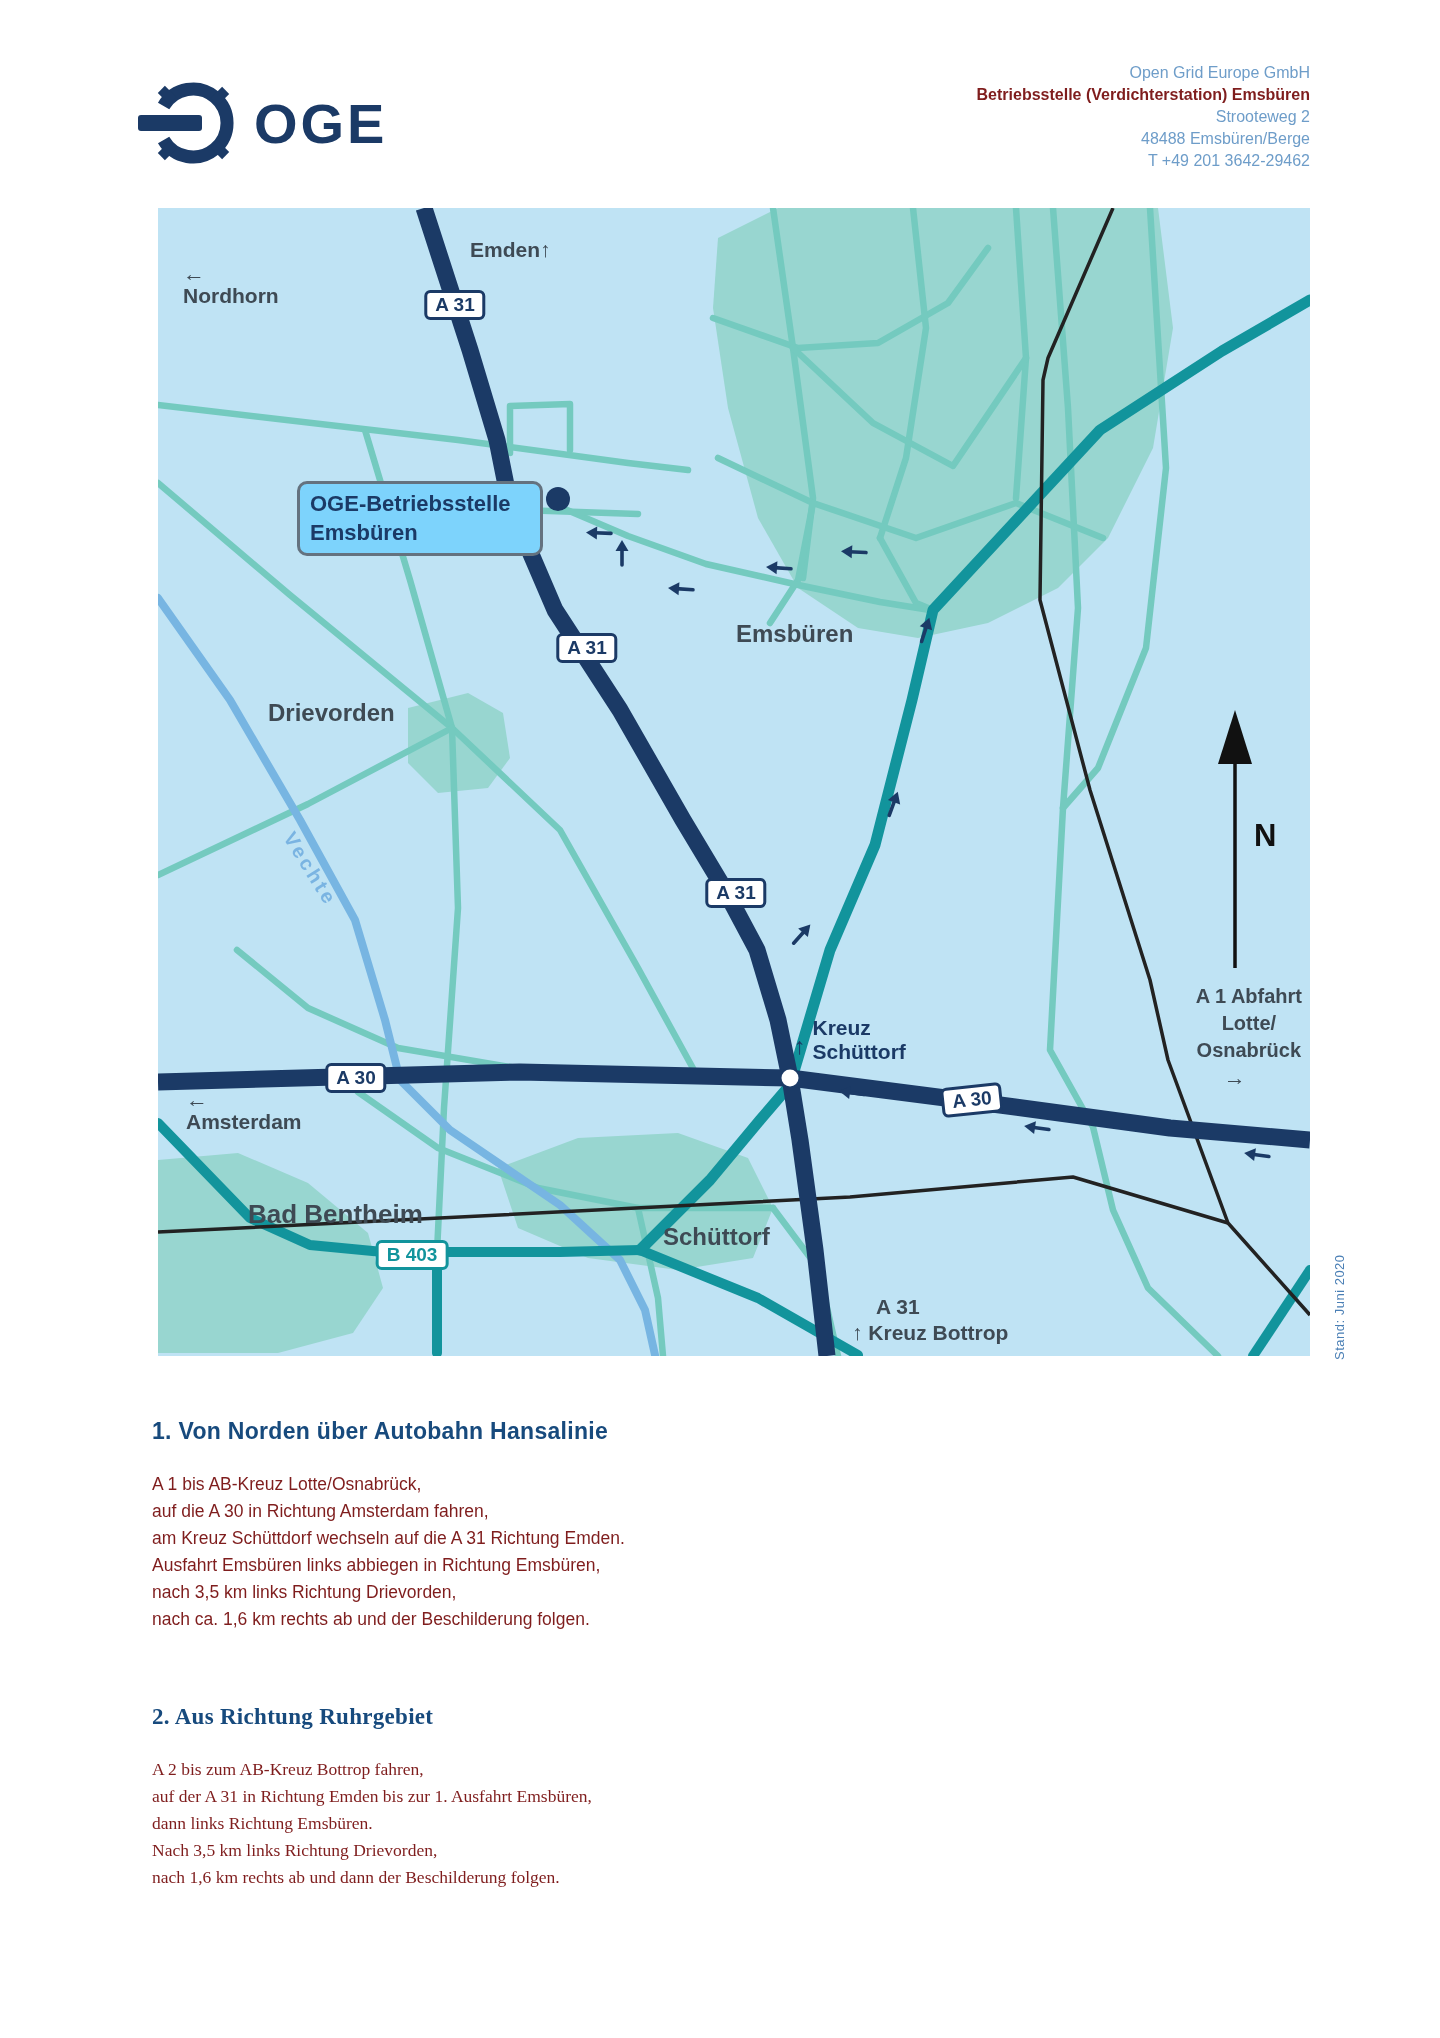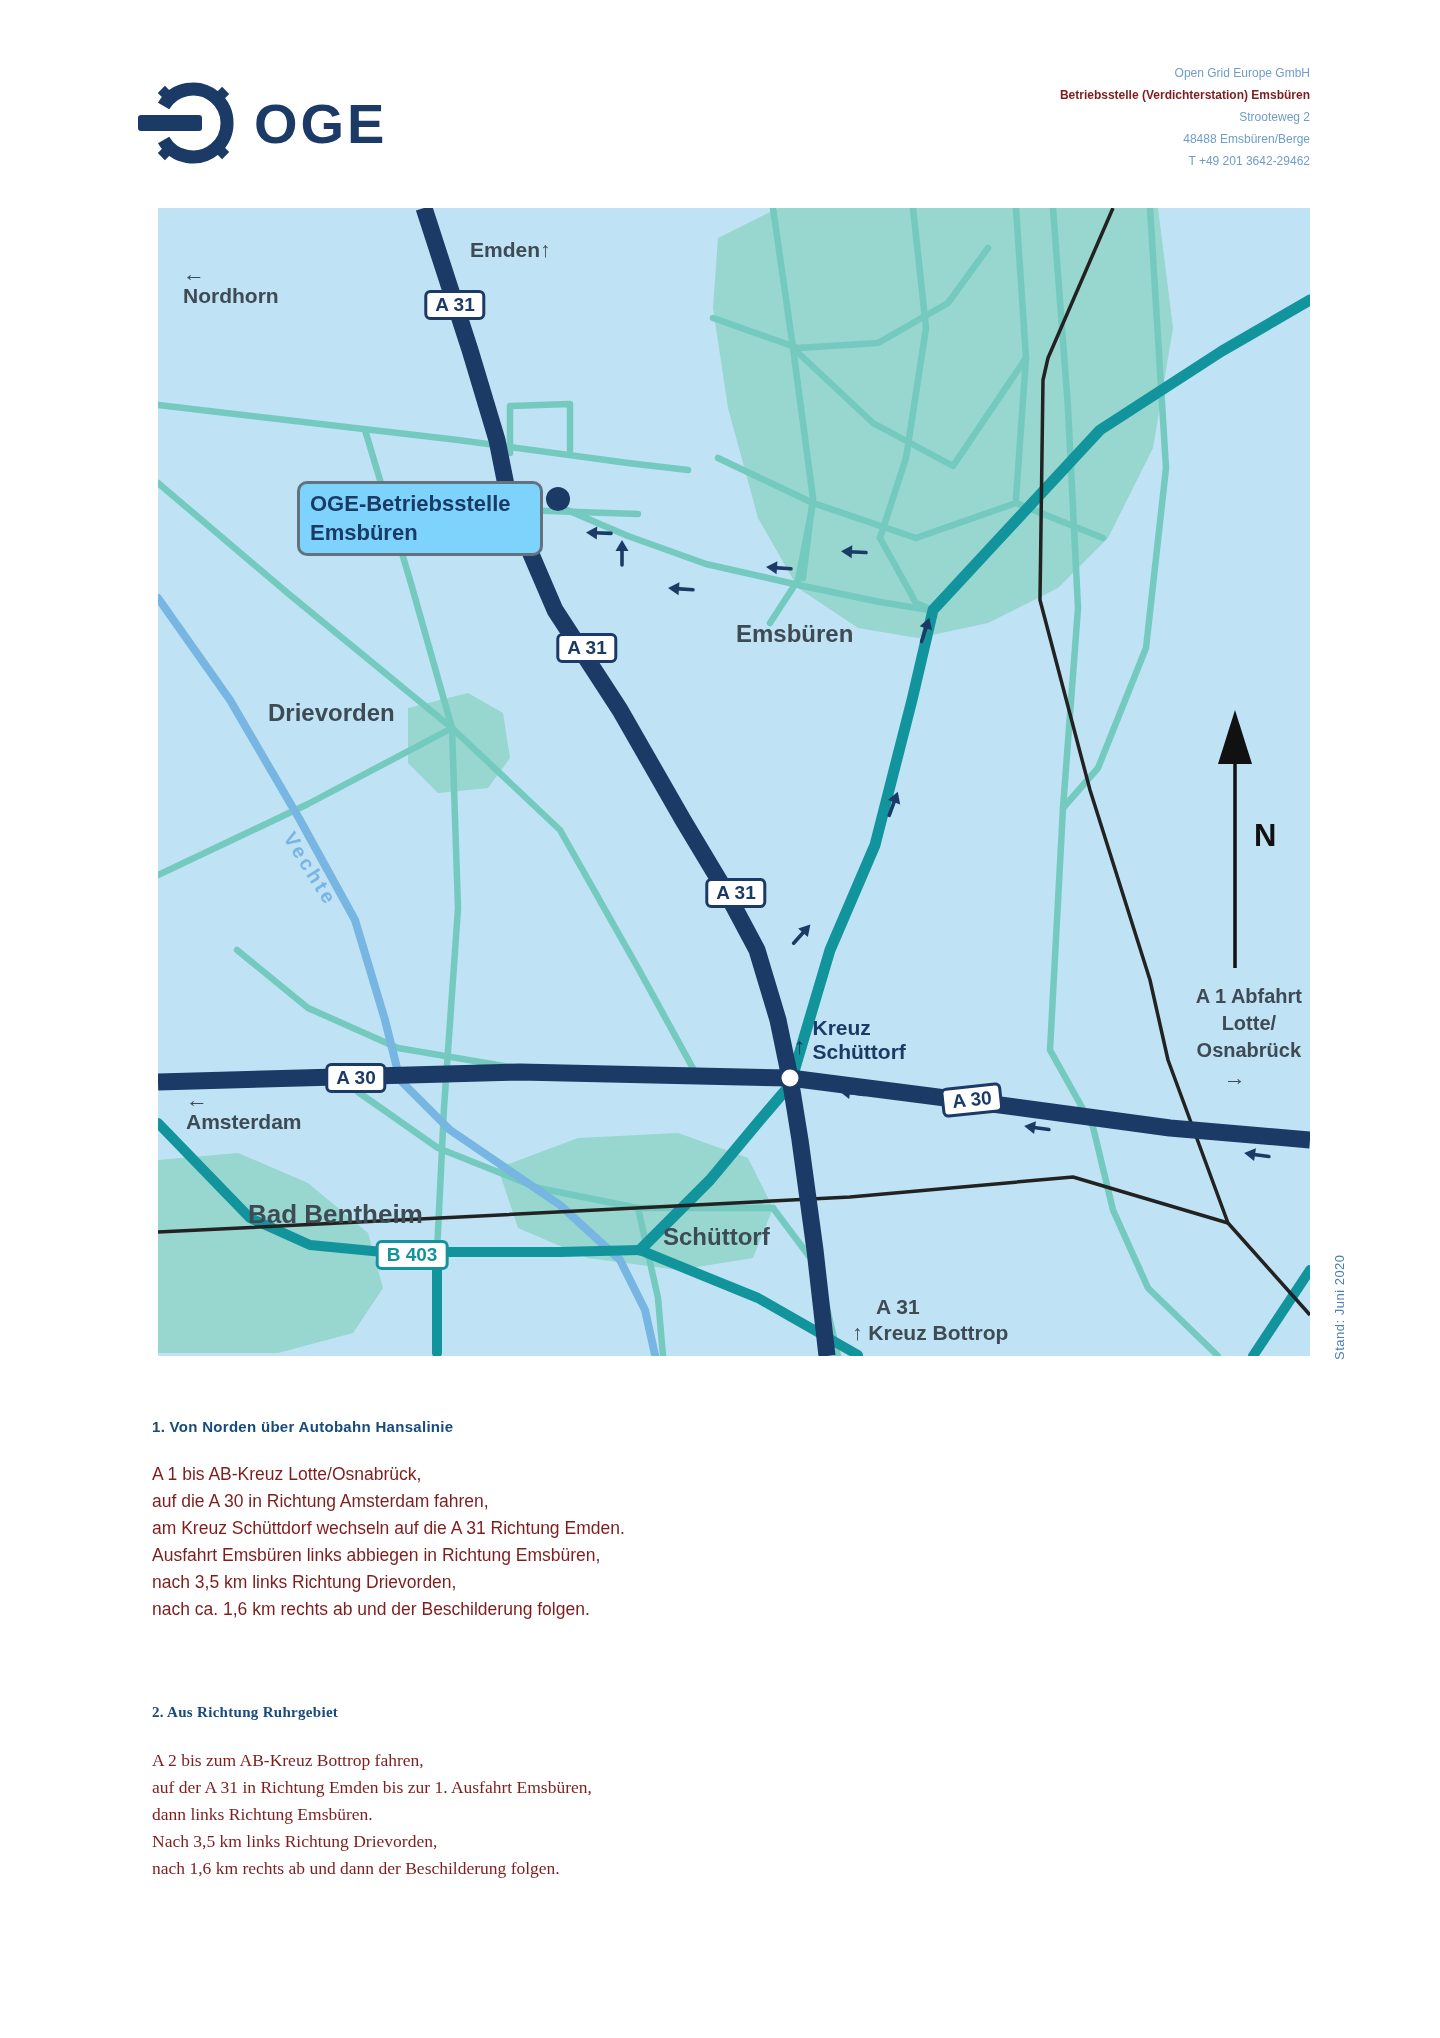--- a/index.html
+++ b/index.html
@@ -3,21 +3,21 @@
 <meta charset="utf-8">
 <style>
   html,body{margin:0;padding:0;}
   body{width:1440px;height:2038px;background:#ffffff;position:relative;
        font-family:"Liberation Sans",sans-serif;}
   .page{position:absolute;inset:0;width:1440px;height:2038px;background:#fff;overflow:hidden;}
 
   
   .logo-wrap{position:absolute;left:138px;top:80px;width:300px;height:95px;}
   .address{position:absolute;top:62px;right:130px;text-align:right;
-           font-size:12px;line-height:22px;color:#6e9dc9;}
+           font-size:16px;line-height:22px;color:#6e9dc9;}
   .address .bold{font-weight:700;color:#7f1d1d;}
 
   
   .map{position:absolute;left:158px;top:208px;width:1152px;height:1148px;background:#bfe3f4;}
   .map svg{position:absolute;left:0;top:0;}
   .map-label{position:absolute;font-weight:700;color:#3e4a54;white-space:nowrap;line-height:1.15;}
   .lbl-24{font-size:24px;}
   .lbl-26{font-size:26px;margin-top:24px;}
   .dir-arrow{font-size:22px;line-height:20px;}
   .badge{position:absolute;transform:translate(-50%,-50%);background:#fff;border:3px solid #1b3a66;
@@ -38,21 +38,21 @@
   .bottrop{position:absolute;left:694px;top:1086px;color:#3e4a54;font-weight:700;font-size:21px;line-height:1.25;}
   .bottrop .l1{margin-left:24px;}
   .amsterdam{position:absolute;left:28px;top:882px;color:#3e4a54;font-weight:700;font-size:21px;line-height:1.1;}
   .nordhorn{position:absolute;left:25px;top:56px;color:#3e4a54;font-weight:700;font-size:21px;line-height:1.1;}
   .emden{position:absolute;left:312px;top:30px;color:#3e4a54;font-weight:700;font-size:21px;}
   .stand{position:absolute;left:1332px;top:1235px;height:125px;color:#4a7fb5;font-size:13px;
          writing-mode:vertical-rl;transform:rotate(180deg);letter-spacing:0.5px;}
 
   
   .sec{position:absolute;left:152px;width:980px;}
-  .sec h3{margin:0 0 26px 0;font-size:15px;color:#174a7d;letter-spacing:0.3px;}
+  .sec h3{margin:0 0 26px 0;font-size:23px;color:#174a7d;letter-spacing:0.3px;}
   .sec .line{font-size:17.5px;line-height:27px;color:#7f1d1d;}
   .sec1{top:1418px;} .sec2{top:1704px;font-family:Liberation Serif, serif;}
 </style>
 </head>
 <body>
 
 <div class="page">
 
   <div class="logo-wrap">
     <svg width="300" height="95" viewBox="0 0 300 95">

